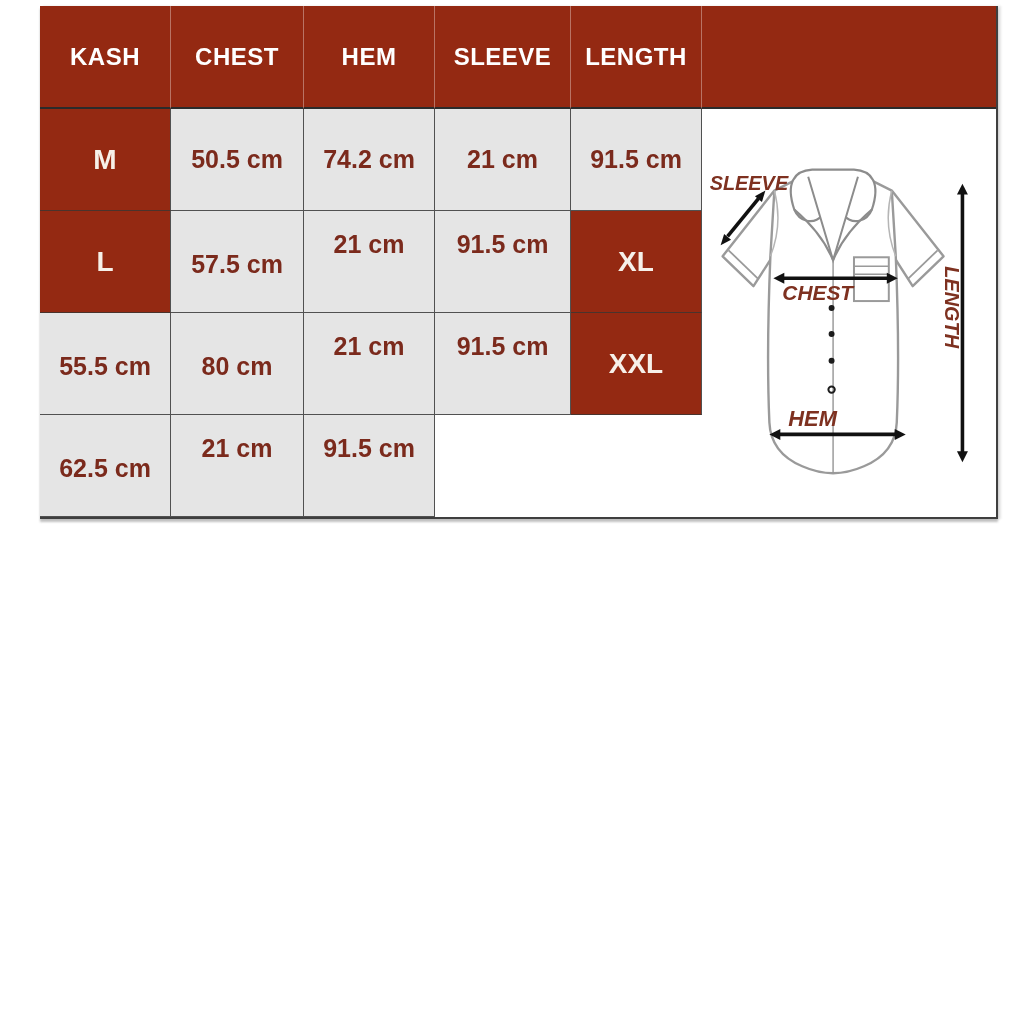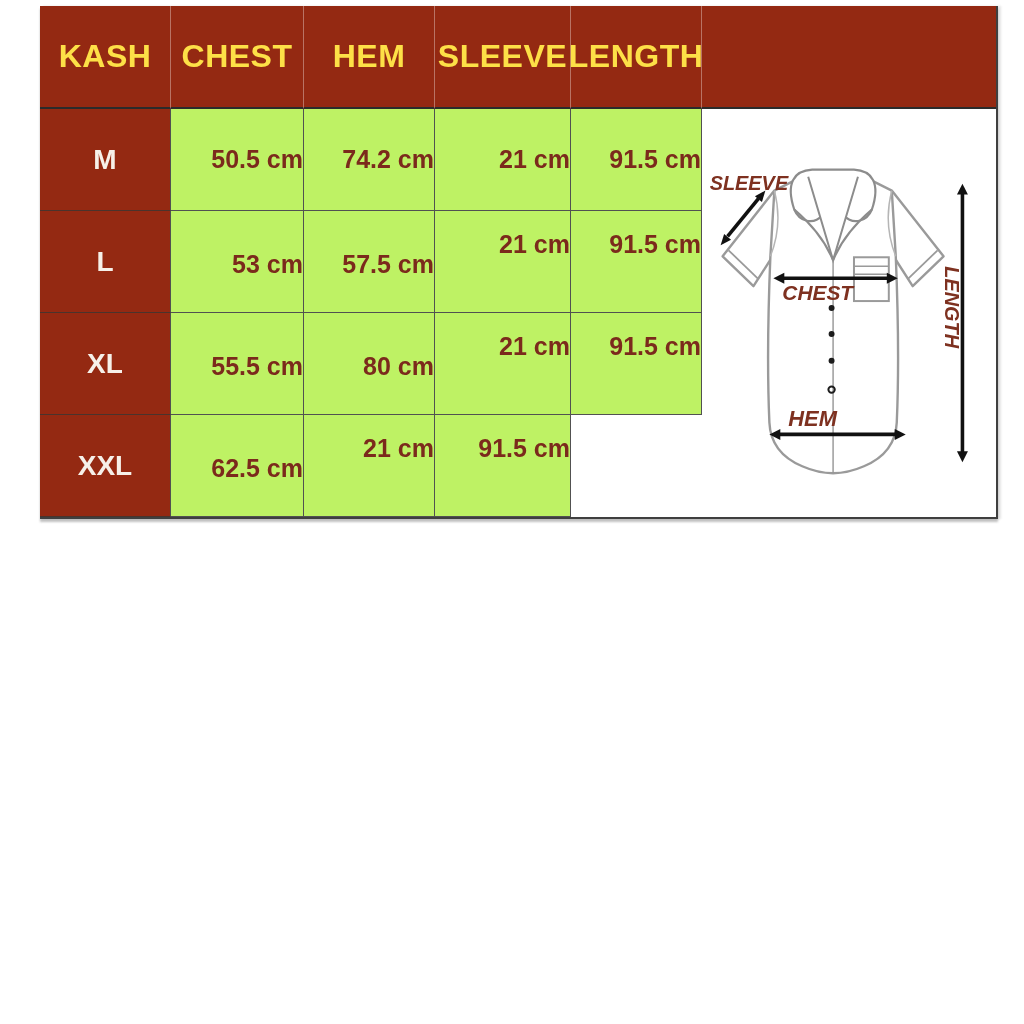--- a/index.html
+++ b/index.html
@@ -13,35 +13,35 @@
     display:grid;
     grid-template-columns:131px 133px 131px 136px 131px 1fr;
     grid-template-rows:103px 102px 102px 102px 102px;
     background:#ffffff;
     border-right:2px solid #3f3f3f;
     border-bottom:2px solid #3f3f3f;
     box-shadow:0 3px 2px rgba(120,120,120,.45), 3px 0 2px rgba(150,150,150,.25);
   }
   .th{
     background:var(--red);
-    color:#fde047;font-weight:bold;font-size:32px;letter-spacing:.5px;
+    color:#ffffff;font-weight:bold;font-size:24px;letter-spacing:.5px;
     display:flex;align-items:center;justify-content:center;
     border-bottom:2px solid #2b2b2b;
   }
   .th.divider{border-right:1px solid rgba(255,255,255,.35);}
   .size-cell{
     background:var(--red);
     color:#F6F0E9;font-weight:bold;font-size:28px;
     display:flex;align-items:center;justify-content:center;
     border-right:1.5px solid #515151;
     border-bottom:1.5px solid #4a332c;
   }
   .data-cell{
-    background:#bef264;color:#7B2A1C;font-weight:bold;font-size:25px;
-    display:flex;align-items:center;justify-content:flex-end;
+    background:#e5e5e5;color:#7B2A1C;font-weight:bold;font-size:25px;
+    display:flex;align-items:center;justify-content:center;
     border-right:1.5px solid #515151;
     border-bottom:1.5px solid #515151;
   }
   .data-cell.up span{display:inline-block;transform:translateY(-17px);}
   .data-cell.dn span{display:inline-block;transform:translateY(3px);}
   .diagram-cell{
     grid-column:6;grid-row:2 / span 4;background:#ffffff;
     display:flex;align-items:stretch;justify-content:stretch;
   }
   .diagram-cell svg{width:100%;height:100%;display:block;}
@@ -67,23 +67,20 @@
         <span>74.2 cm</span>
       </div>
     <div class="data-cell">
         <span>21 cm</span>
       </div>
     <div class="data-cell">
         <span>91.5 cm</span>
       </div>
 
     <div class="size-cell">L</div>
-    <div class="data-cell dn">
-        <span>53 cm</span>
-      </div>
     <div class="data-cell dn">
         <span>57.5 cm</span>
       </div>
     <div class="data-cell up">
         <span>21 cm</span>
       </div>
     <div class="data-cell up">
         <span>91.5 cm</span>
       </div>
 

